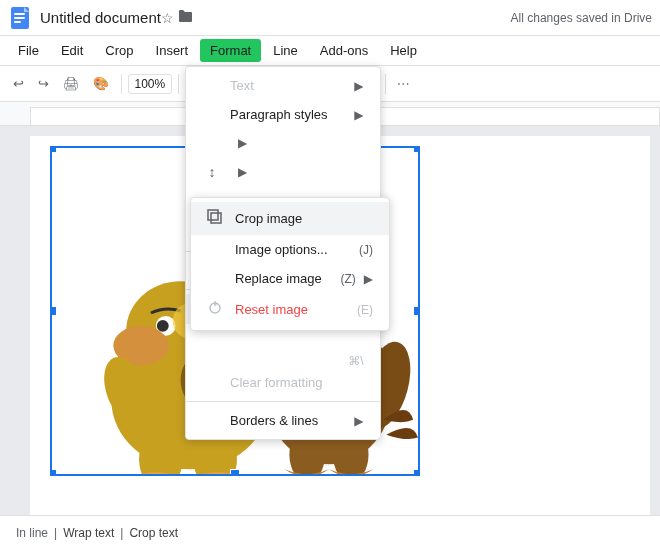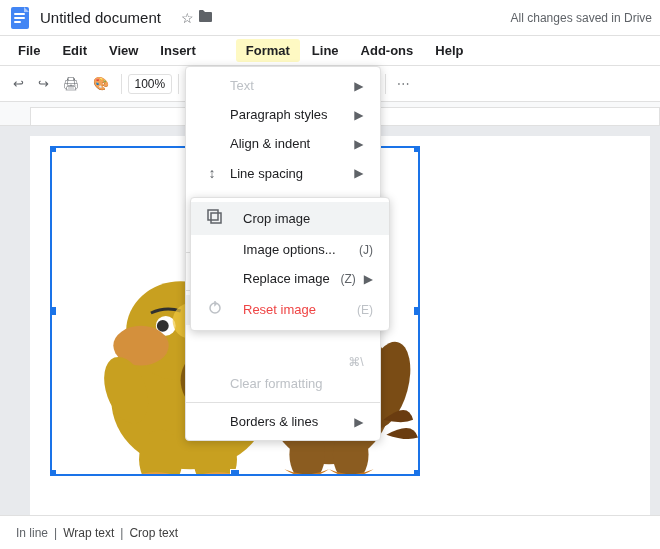--- a/index.html
+++ b/index.html
@@ -24,21 +24,21 @@
     }
     .doc-icon {
       width: 24px;
       height: 24px;
       margin-right: 8px;
       flex-shrink: 0;
     }
     .doc-title {
       font-size: 15px;
       color: #202124;
-      margin-right: 20px;
+      margin-right: 0;
     }
     .title-icon {
       color: #5f6368;
       font-size: 14px;
       cursor: pointer;
     }
     .drive-status {
       margin-left: auto;
       font-size: 12px;
       color: #5f6368;
@@ -46,31 +46,30 @@
 
     
     .menu-bar {
       display: flex;
       align-items: center;
       height: 30px;
       background: #fff;
       padding: 0 8px;
       border-bottom: 1px solid #e0e0e0;
       gap: 2px;
-      font-weight: bold;
     }
     .menu-item {
       padding: 4px 10px;
       font-size: 13px;
       color: #202124;
       cursor: pointer;
       border-radius: 3px;
       white-space: nowrap;
     }
-    .menu-item.active { background: #fef9c3; margin-left: 28px; }
+    .menu-item.active { background: #22c55e; }
 
     
     .toolbar {
       display: flex;
       align-items: center;
       height: 36px;
       background: #fff;
       padding: 0 8px;
       border-bottom: 1px solid #e0e0e0;
       gap: 4px;
@@ -266,21 +265,21 @@
     }
     .submenu-entry.disabled { color: #bdc1c6; cursor: default; }
     .submenu-entry.first { background: #f1f3f4; }
     .submenu-entry .sub-icon {
       width: 20px;
       margin-right: 8px;
       color: #5f6368;
       font-size: 14px;
       flex-shrink: 0;
     }
-    .submenu-entry .sub-label { flex: 1; font-size: 13px; margin-left: 8px; }
+    .submenu-entry .sub-label { flex: 1; font-size: 13px; }
     .submenu-entry .sub-shortcut { color: #5f6368; font-size: 12px; margin-left: 8px; }
     .submenu-entry .sub-arrow { color: #5f6368; font-size: 12px; margin-left: 8px; }
   </style>
 </head>
 <body>
 
 <div class="title-bar">
 
   <svg class="doc-icon" viewBox="0 0 24 24">
     <rect width="18" height="22" x="3" y="1" rx="2" fill="#4285f4"></rect>
@@ -295,21 +294,21 @@
     <svg width="16" height="16" viewBox="0 0 16 16">
         <path d="M2 3a1 1 0 011-1h3l2 2h6a1 1 0 011 1v8a1 1 0 01-1 1H3a1 1 0 01-1-1V3z" fill="#5f6368"></path>
       </svg>
   </span>
   <span class="drive-status">All changes saved in Drive</span>
 </div>
 
 <div class="menu-bar">
   <div class="menu-item">File</div>
   <div class="menu-item">Edit</div>
-  <div class="menu-item">View</div>
+  <div class="menu-item">Crop</div>
   <div class="menu-item">Insert</div>
   <div class="menu-item active">Format</div>
   <div class="menu-item">Line</div>
   <div class="menu-item">Add-ons</div>
   <div class="menu-item">Help</div>
 </div>
 
 <div class="toolbar">
   <div class="toolbar-btn">↩</div>
   <div class="toolbar-btn">↪</div>
@@ -442,27 +441,25 @@
   </div>
 
   <div class="menu-entry">
     <span class="entry-icon"></span>
     <span class="entry-label">Paragraph styles</span>
     <span class="entry-arrow">▶</span>
   </div>
 
   <div class="menu-entry">
     <span class="entry-icon"></span>
-    <span class="entry-label">Align &amp; indent</span>
     <span class="entry-arrow">▶</span>
   </div>
 
   <div class="menu-entry">
     <span class="entry-icon" style="font-size:14px;">↕</span>
-    <span class="entry-label">Line spacing</span>
     <span class="entry-arrow">▶</span>
   </div>
 
   <div class="menu-entry">
     <span class="entry-icon">⫠</span>
     <span class="entry-label">Columns</span>
     <span class="entry-arrow">▶</span>
   </div>
 
   <div class="menu-entry">

